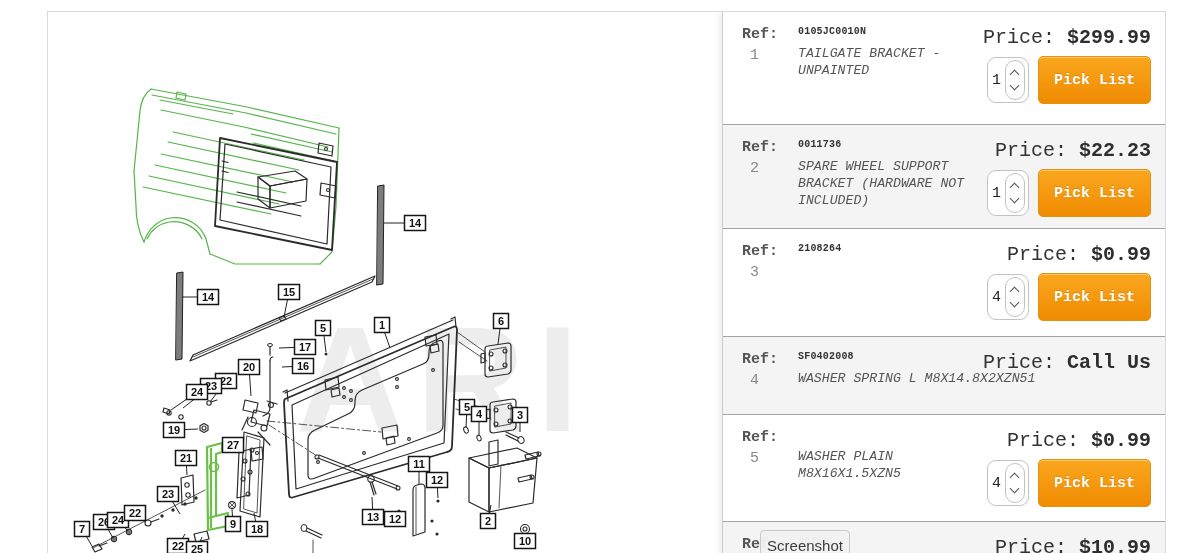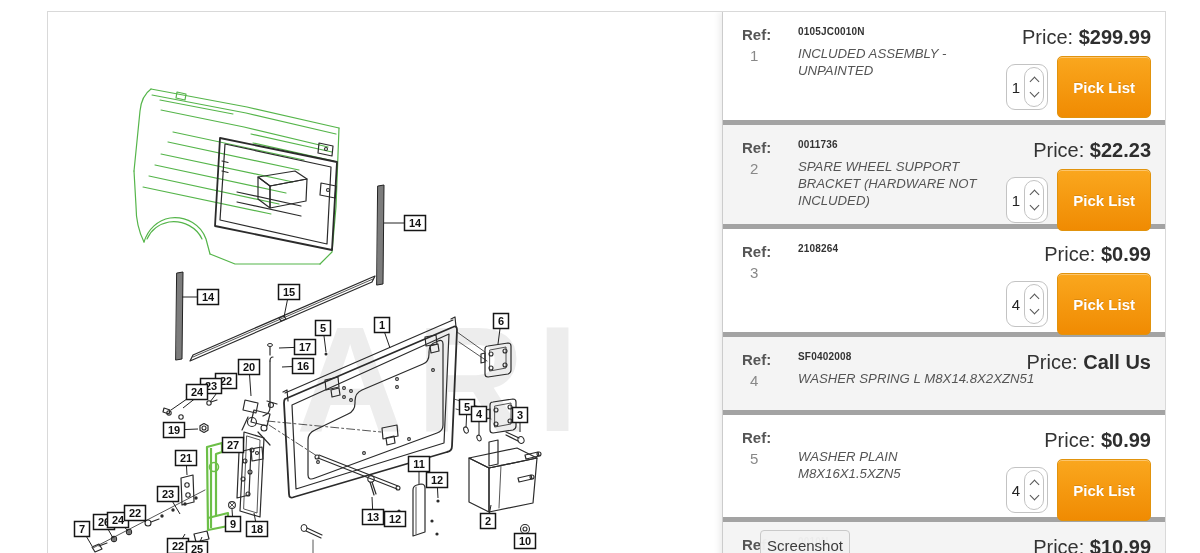--- a/index.html
+++ b/index.html
@@ -19,41 +19,41 @@
   .ink .dot{fill:#2b2b2b;stroke:none;}
   .ink .dash{stroke-dasharray:8 3 2 3;stroke-width:0.8px;}
   .green path{stroke:#6cbf47;fill:none;stroke-width:2.2px;stroke-linejoin:round;}
   .green circle{stroke:#6cbf47;fill:none;stroke-width:1.6px;}
   .leader{stroke:#222;stroke-width:1px;}
   .labelbox{fill:#fff;stroke:#161616;stroke-width:1.5px;}
   .labeltext{font:bold 11px "Liberation Sans","DejaVu Sans",sans-serif;text-anchor:middle;fill:#111;}
 
   .panel{position:absolute;top:0;right:0;width:443px;height:560px;background:#fff;
     border-left:1px solid #ccc;box-shadow:-3px 0 6px rgba(0,0,0,.07);box-sizing:border-box;}
-  .row{position:relative;box-sizing:border-box;border-bottom:5px solid #a3a3a3;
-    padding:14px 14px 0 19px;display:grid;grid-template-columns:56px 1fr;align-content:start;}
+  .row{position:relative;box-sizing:border-box;border-bottom:1px solid #a3a3a3;
+    padding:14px 14px 0 19px;display:grid;grid-template-columns:56px 1fr;align-content:start;font-family:Liberation Mono, monospace;}
   .row.shaded{background:#f4f4f4;}
   .r1{height:113px;} .r2{height:104px;} .r3{height:108px;} .r4{height:78px;} .r5{height:107px;} .r6{height:50px;}
   .ref-label{grid-column:1;font-size:15px;font-weight:bold;color:#555;}
   .part-number{grid-column:2;font-size:10px;font-weight:bold;color:#333;letter-spacing:.2px;}
   .ref-num{grid-column:1;font-size:15px;color:#888;padding:4px 0 0 8px;}
   .desc{grid-column:2;font-size:13.2px;font-style:italic;color:#555;line-height:1.28;max-width:190px;padding-top:3px;}
   .desc.wide{max-width:300px;}
   .price{position:absolute;right:14px;top:14px;font-size:20px;color:#333;}
   .price b{font-weight:bold;color:#2e2e2e;}
   .controls{position:absolute;right:14px;top:44px;display:flex;gap:9px;align-items:center;}
   .stepper{width:42px;height:46px;border:1px solid #c3c3c3;border-radius:9px;background:#fff;
     display:flex;align-items:center;box-sizing:border-box;}
   .qty{width:17px;text-align:center;font-size:15px;color:#222;}
   .spin{width:20px;height:40px;border:1px solid #c3c3c3;border-radius:10px;margin-right:1px;
     display:flex;flex-direction:column;align-items:center;justify-content:center;gap:4px;box-sizing:border-box;background:#fff;}
   .chev{width:6px;height:6px;border-left:1.8px solid #555;border-top:1.8px solid #555;display:block;}
   .chev.up{transform:rotate(45deg);margin-top:2px;}
   .chev.down{transform:rotate(225deg);margin-bottom:2px;}
-  .pick-btn{height:46px;padding:7px 15px;border-radius:5px;border:1px solid #e1930d;
+  .pick-btn{height:46px;padding:0 15px;border-radius:5px;border:1px solid #e1930d;
     background:linear-gradient(#faa71e,#f08b02);color:#fff;font-weight:bold;font-size:15px;
     display:flex;align-items:center;text-shadow:0 -1px 0 rgba(0,0,0,.12);
     box-shadow:inset 0 1px 0 rgba(255,255,255,.35);cursor:pointer;}
   .screenshot-chip{position:absolute;left:712px;top:518px;width:90px;height:30px;z-index:5;
     background:rgba(242,242,242,.97);border:1px solid #c9c9c9;border-radius:4px;
     font-size:15px;color:#3c3c3c;display:flex;align-items:center;justify-content:center;box-sizing:border-box;}
 </style>
 </head>
 <body>
 
@@ -362,21 +362,21 @@
         </g>
     </svg>
   </div>
 
   <div class="panel">
 
     <div class="row r1">
       <span class="ref-label">Ref:</span>
       <span class="part-number">0105JC0010N</span>
       <span class="ref-num">1</span>
-      <span class="desc">INCLUDED ASSEMBLY - UNPAINTED</span>
+      <span class="desc">TAILGATE BRACKET - UNPAINTED</span>
       <span class="price"><span>Price:</span> <b>$299.99</b></span>
       <span class="controls">
         <span class="stepper">
           <span class="qty">1</span>
           <span class="spin">
             <i class="chev up"></i>
             <i class="chev down"></i>
           </span>
         </span>
         <span class="pick-btn">Pick List</span>

